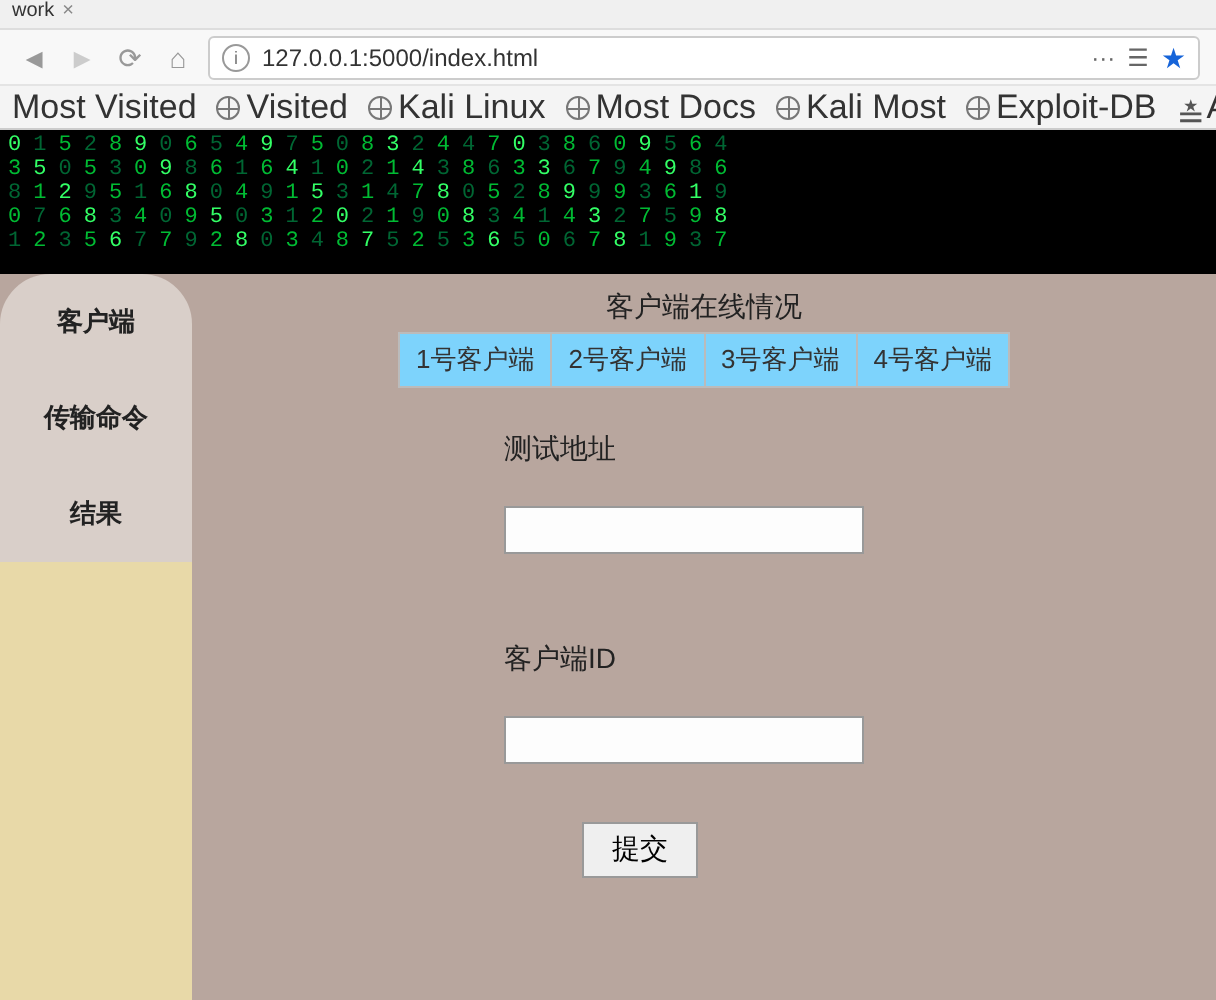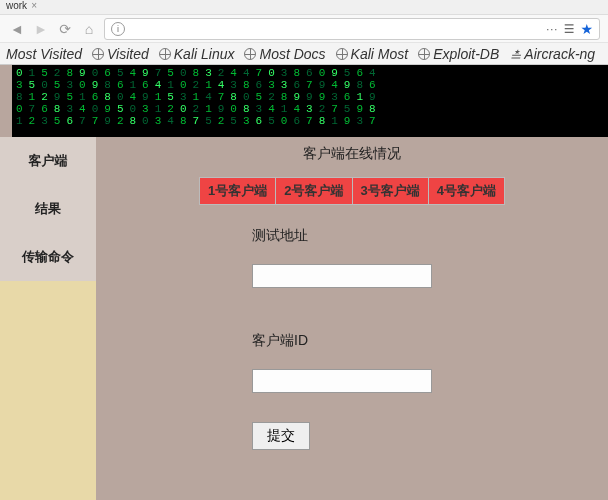--- a/index.html
+++ b/index.html
@@ -53,25 +53,24 @@
   }
   .url-info { width: 14px; height: 14px; border: 1px solid #999; border-radius: 50%; color:#777; font-size:9px; display:flex;align-items:center;justify-content:center;}
   .url-right { display:flex; gap:6px; align-items:center; color:#666;}
   .star { color:#1664d9; font-size:14px;}
   .bookmarks {
     height: 22px;
     display: flex;
     align-items: center;
     gap: 10px;
     padding: 0 6px;
-    font-size: 14px;
+    font-size: 17px;
     color: #333;
     border-top: 1px solid #e4e4e4;
     background: #f4f4f4;
-    font-style: italic;
   }
   .bm-item { display:flex; align-items:center; gap:3px; white-space:nowrap;}
   .bm-icon {
     width: 12px; height: 12px;
     display:inline-block;
   }
   .globe {
     border: 1px solid #777;
     border-radius: 50%;
     position: relative;
@@ -85,39 +84,40 @@
   
   .page {
     position: relative;
     width: 608px;
     height: 436px;
     background: #b8a69e;
     display: flex;
   }
   .matrix {
     position: absolute;
-    top: 0; left: 12px; right: 0;
+    top: 0; left: 0; right: 0;
     height: 72px;
     background: #000;
     overflow: hidden;
     font-family: "Courier New", monospace;
     font-size: 11px;
     letter-spacing: 6px;
     line-height: 12px;
     color: #0b3;
     white-space: pre;
     padding: 2px 4px;
   }
   .matrix span.dim { color: #063; }
   .matrix span.bright { color: #3f6; }
   .sidebar {
     width: 96px;
     margin-top: 72px;
     background: #d9cfc9;
     z-index: 2;
+    border-radius: 25px;
   }
   .sidebar .nav-item {
     height: 48px;
     display:flex; align-items:center; justify-content:center;
     font-size: 13px;
     font-weight: bold;
     color: #222;
   }
   .sidebar-filler {
     background: #e8d9a8;
@@ -128,34 +128,34 @@
     margin-top:72px;
     padding: 8px 0 0 0;
     display:flex;
     flex-direction:column;
     align-items:center;
     z-index:2;
   }
   .status-title {
     font-size: 14px;
     color:#222;
-    margin-bottom:14px;
+    margin-bottom:3px;
   }
   table.status {
     border-collapse: collapse;
     background: #fff;
     font-size: 13px;
   }
   table.status th, table.status td {
     border: 1px solid #bbb;
     padding: 4px 8px;
     text-align: center;
     color:#333;
   }
-  table.status th { font-weight: bold; background:#ef4444;}
+  table.status th { font-weight: normal; background:#7dd3fc;}
   .main-heading {
     margin-top: 28px;
     font-size: 26px;
     font-weight: bold;
     color: #111;
   }
   .form {
     margin-top: 22px;
     width: 200px;
     display:flex;
@@ -175,37 +175,39 @@
     padding: 2px 4px;
     font-size:13px;
   }
   .form .gap { height: 6px; }
   .submit {
     margin-top: 10px;
     padding: 4px 14px;
     font-size: 14px;
     background: #efefef;
     border: 1px solid #999;
+    margin-left: 39px;
   }
 </style>
 </head>
 <body>
 
 <div class="browser-chrome">
   <div class="tab-bar">
     <span>work</span>
     <span style="margin-left:4px;color:#888;">×</span>
   </div>
   <div class="addr-bar">
     <div class="nav-btn">◄</div>
     <div class="nav-btn" style="color:#ccc;">►</div>
     <div class="nav-btn">⟳</div>
     <div class="nav-btn">⌂</div>
     <div class="urlbox">
       <span class="url-info">i</span>
+      <span>127.0.0.1:5000/index.html</span>
       <span style="flex:1"></span>
       <span class="url-right">
         <span>···</span>
         <span>☰</span>
         <span class="star">★</span>
       </span>
     </div>
   </div>
   <div class="bookmarks">
     <span class="bm-item">
@@ -239,24 +241,24 @@
 </div>
 
 <div class="page">
   <div class="matrix" id="matrix"><div><span class="bright">0</span><span class="dim">1</span><span class="">5</span><span class="dim">2</span><span class="">8</span><span class="bright">9</span><span class="dim">0</span><span class="">6</span><span class="dim">5</span><span class="">4</span><span class="bright">9</span><span class="dim">7</span><span class="">5</span><span class="dim">0</span><span class="">8</span><span class="bright">3</span><span class="dim">2</span><span class="">4</span><span class="dim">4</span><span class="">7</span><span class="bright">0</span><span class="dim">3</span><span class="">8</span><span class="dim">6</span><span class="">0</span><span class="bright">9</span><span class="dim">5</span><span class="">6</span><span class="dim">4</span></div><div><span class="">3</span><span class="bright">5</span><span class="dim">0</span><span class="">5</span><span class="dim">3</span><span class="">0</span><span class="bright">9</span><span class="dim">8</span><span class="">6</span><span class="dim">1</span><span class="">6</span><span class="bright">4</span><span class="dim">1</span><span class="">0</span><span class="dim">2</span><span class="">1</span><span class="bright">4</span><span class="dim">3</span><span class="">8</span><span class="dim">6</span><span class="">3</span><span class="bright">3</span><span class="dim">6</span><span class="">7</span><span class="dim">9</span><span class="">4</span><span class="bright">9</span><span class="dim">8</span><span class="">6</span></div><div><span class="dim">8</span><span class="">1</span><span class="bright">2</span><span class="dim">9</span><span class="">5</span><span class="dim">1</span><span class="">6</span><span class="bright">8</span><span class="dim">0</span><span class="">4</span><span class="dim">9</span><span class="">1</span><span class="bright">5</span><span class="dim">3</span><span class="">1</span><span class="dim">4</span><span class="">7</span><span class="bright">8</span><span class="dim">0</span><span class="">5</span><span class="dim">2</span><span class="">8</span><span class="bright">9</span><span class="dim">9</span><span class="">9</span><span class="dim">3</span><span class="">6</span><span class="bright">1</span><span class="dim">9</span></div><div><span class="">0</span><span class="dim">7</span><span class="">6</span><span class="bright">8</span><span class="dim">3</span><span class="">4</span><span class="dim">0</span><span class="">9</span><span class="bright">5</span><span class="dim">0</span><span class="">3</span><span class="dim">1</span><span class="">2</span><span class="bright">0</span><span class="dim">2</span><span class="">1</span><span class="dim">9</span><span class="">0</span><span class="bright">8</span><span class="dim">3</span><span class="">4</span><span class="dim">1</span><span class="">4</span><span class="bright">3</span><span class="dim">2</span><span class="">7</span><span class="dim">5</span><span class="">9</span><span class="bright">8</span></div><div><span class="dim">1</span><span class="">2</span><span class="dim">3</span><span class="">5</span><span class="bright">6</span><span class="dim">7</span><span class="">7</span><span class="dim">9</span><span class="">2</span><span class="bright">8</span><span class="dim">0</span><span class="">3</span><span class="dim">4</span><span class="">8</span><span class="bright">7</span><span class="dim">5</span><span class="">2</span><span class="dim">5</span><span class="">3</span><span class="bright">6</span><span class="dim">5</span><span class="">0</span><span class="dim">6</span><span class="">7</span><span class="bright">8</span><span class="dim">1</span><span class="">9</span><span class="dim">3</span><span class="">7</span></div></div>
 
   <div class="sidebar">
     <div class="nav-item">
         <span>客户端</span>
       </div>
     <div class="nav-item">
-        <span>结果</span>
+        <span>传输命令</span>
       </div>
     <div class="nav-item">
-        <span>传输命令</span>
+        <span>结果</span>
       </div>
     <div class="sidebar-filler"></div>
   </div>
 
   <div class="content">
     <div class="status-title">客户端在线情况</div>
     <table class="status">
       <tbody>
           <tr>
         <th>1号客户端</th>

